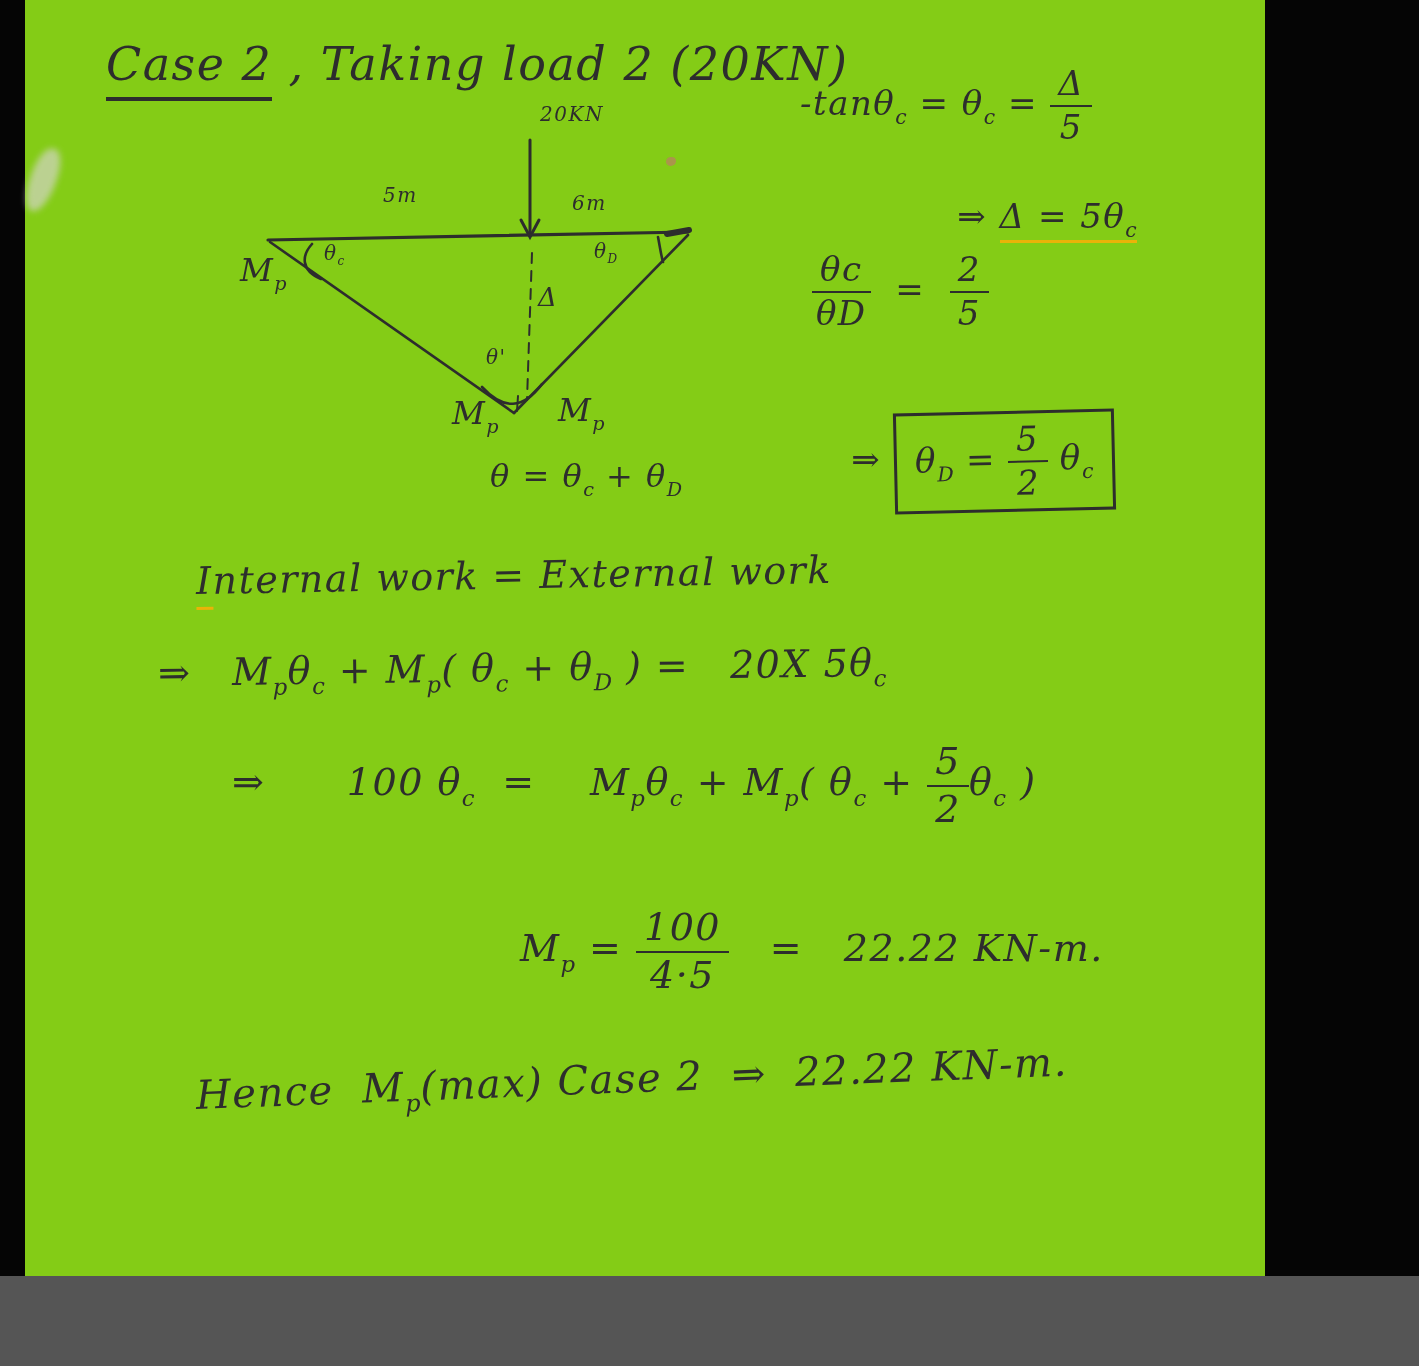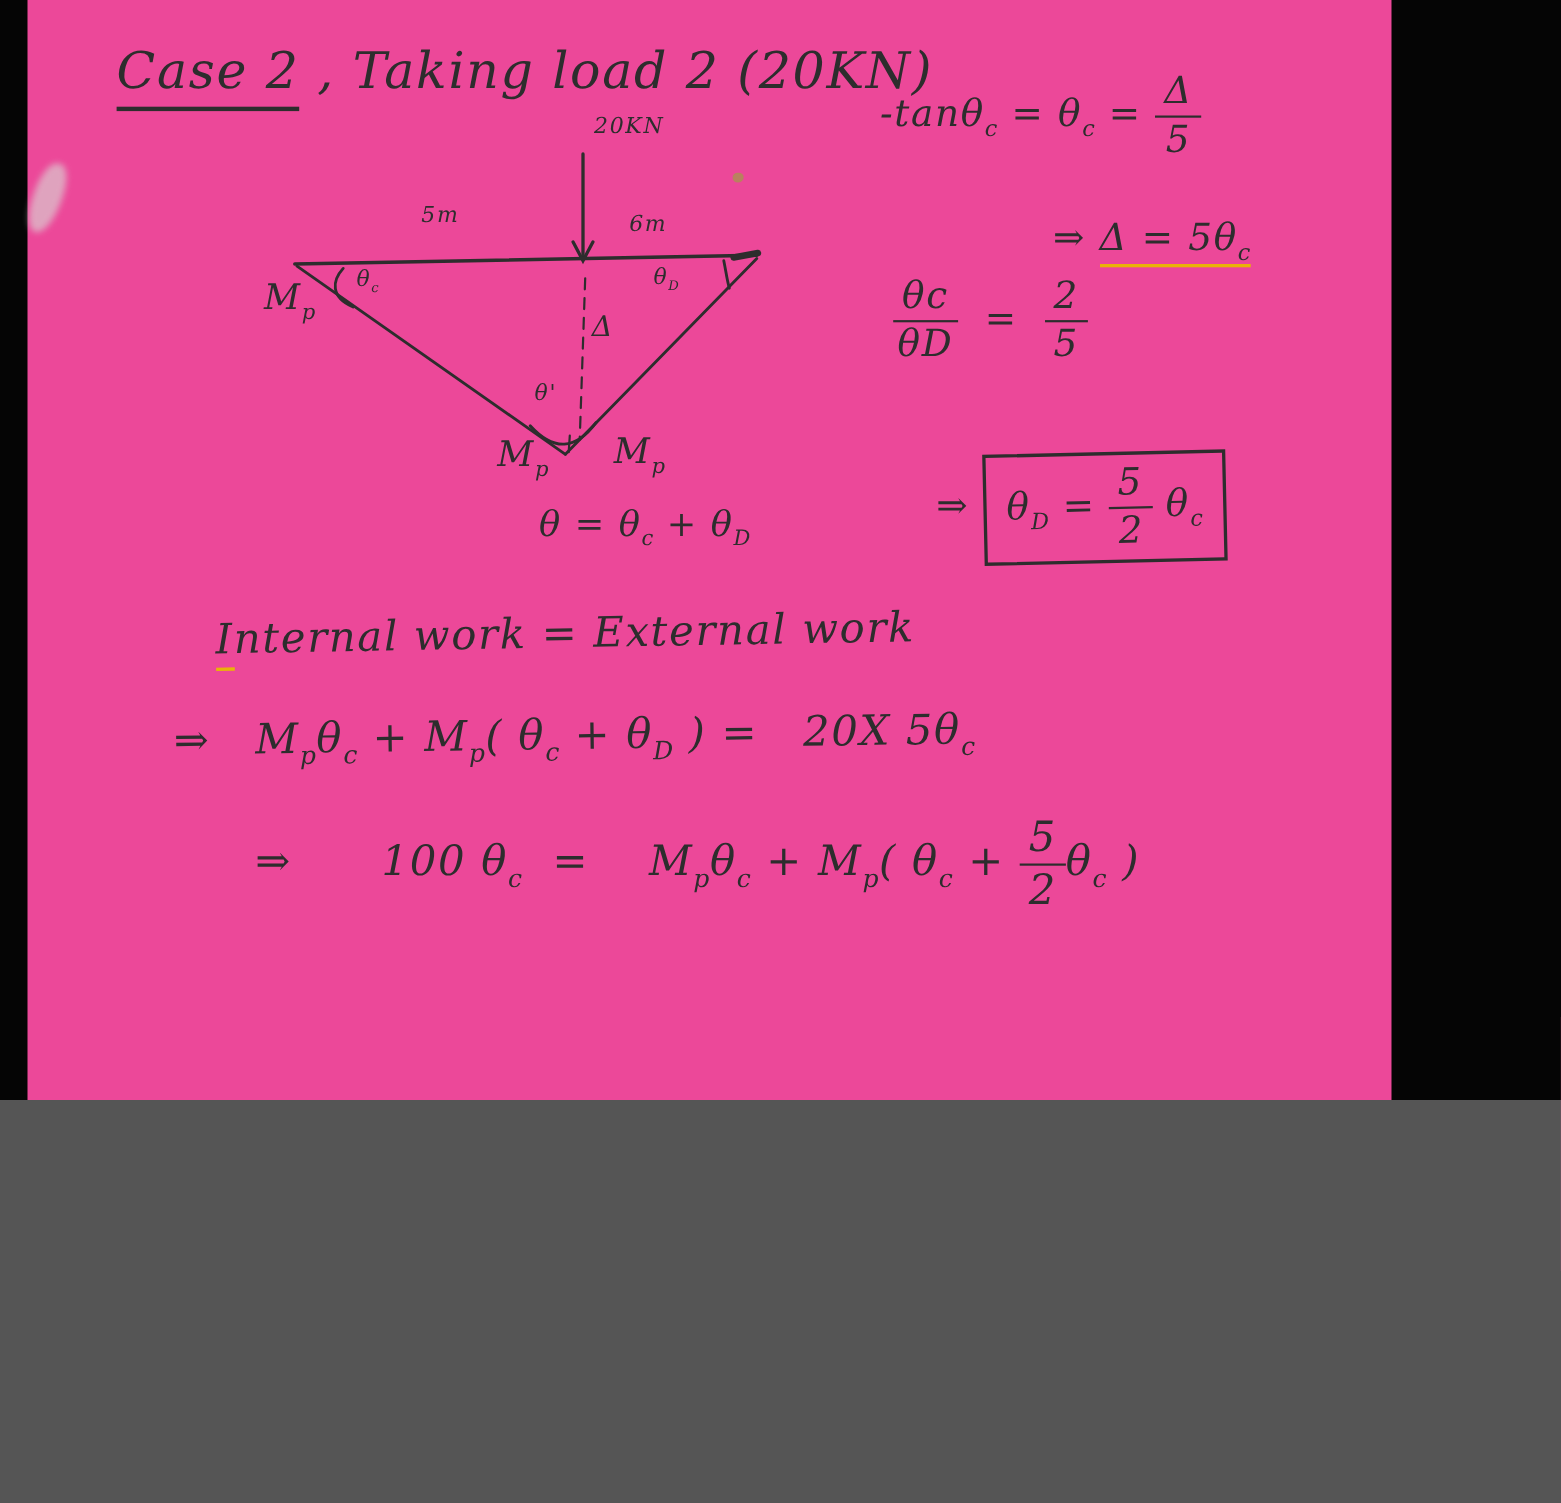--- a/index.html
+++ b/index.html
@@ -1,19 +1,19 @@
 <!DOCTYPE html>
 <html><head>
 <meta charset="utf-8">
 <style>
   html,body{margin:0;padding:0;background:#555;}
   #page{
     position:relative;
-    width:1419px;height:1000px;
-    background:#ec4899;
+    width:1419px;height:1276px;
+    background:#84cc16;
     overflow:hidden;
     font-family:"DejaVu Serif", serif;
     font-style:italic;
     color:#2d2d2d;
   }
   .band{position:absolute;top:0;height:100%;background:#050505;}
   #band-left{left:0;width:25px;}
   #band-right{left:1265px;width:154px;}
   .smudge{
     position:absolute;left:30px;top:147px;width:26px;height:66px;
@@ -93,16 +93,17 @@
     <span><span>⇒ </span></span><span class="boxed"><span>θ</span><span class="sub">D</span><span> = </span><span class="frac"><span class="num">5</span><span class="den">2</span></span><span> θ</span><span class="sub">c</span></span>
   </div>
 
   <div class="hw work" style="left:196px;top:560px;transform:rotate(-1deg);transform-origin:left;"><span class="u">I</span><span>nternal work = External work</span></div>
 
   <div class="hw work" style="left:158px;top:652px;transform:rotate(-0.8deg);transform-origin:left;"><span>⇒   M</span><span class="sub">p</span><span>θ</span><span class="sub">c</span><span> + M</span><span class="sub">p</span><span>( θ</span><span class="sub">c</span><span> + θ</span><span class="sub">D</span><span> ) =   20X 5θ</span><span class="sub">c</span></div>
 
   <div class="hw work" style="left:232px;top:742px;"><span>⇒      100 θ</span><span class="sub">c</span><span>  =    M</span><span class="sub">p</span><span>θ</span><span class="sub">c</span><span> + M</span><span class="sub">p</span><span>( θ</span><span class="sub">c</span><span> + </span><span class="frac"><span class="num">5</span><span class="den">2</span></span><span>θ</span><span class="sub">c</span><span> )</span></div>
 
 
+  <div class="hw work" style="left:520px;top:908px;"><span>M</span><span class="sub">p</span><span> = </span><span class="frac"><span class="num">100</span><span class="den">4·5</span></span><span>   =   22.22 KN-m.</span></div>
 
   <div class="hw work" style="left:196px;top:1072px;font-size:40px;transform:rotate(-2.2deg);transform-origin:left;"><span>Hence  M</span><span class="sub">p</span><span>(max) Case 2  ⇒  22.22 KN-m.</span></div>
 
 </div>
 
 </body></html>

